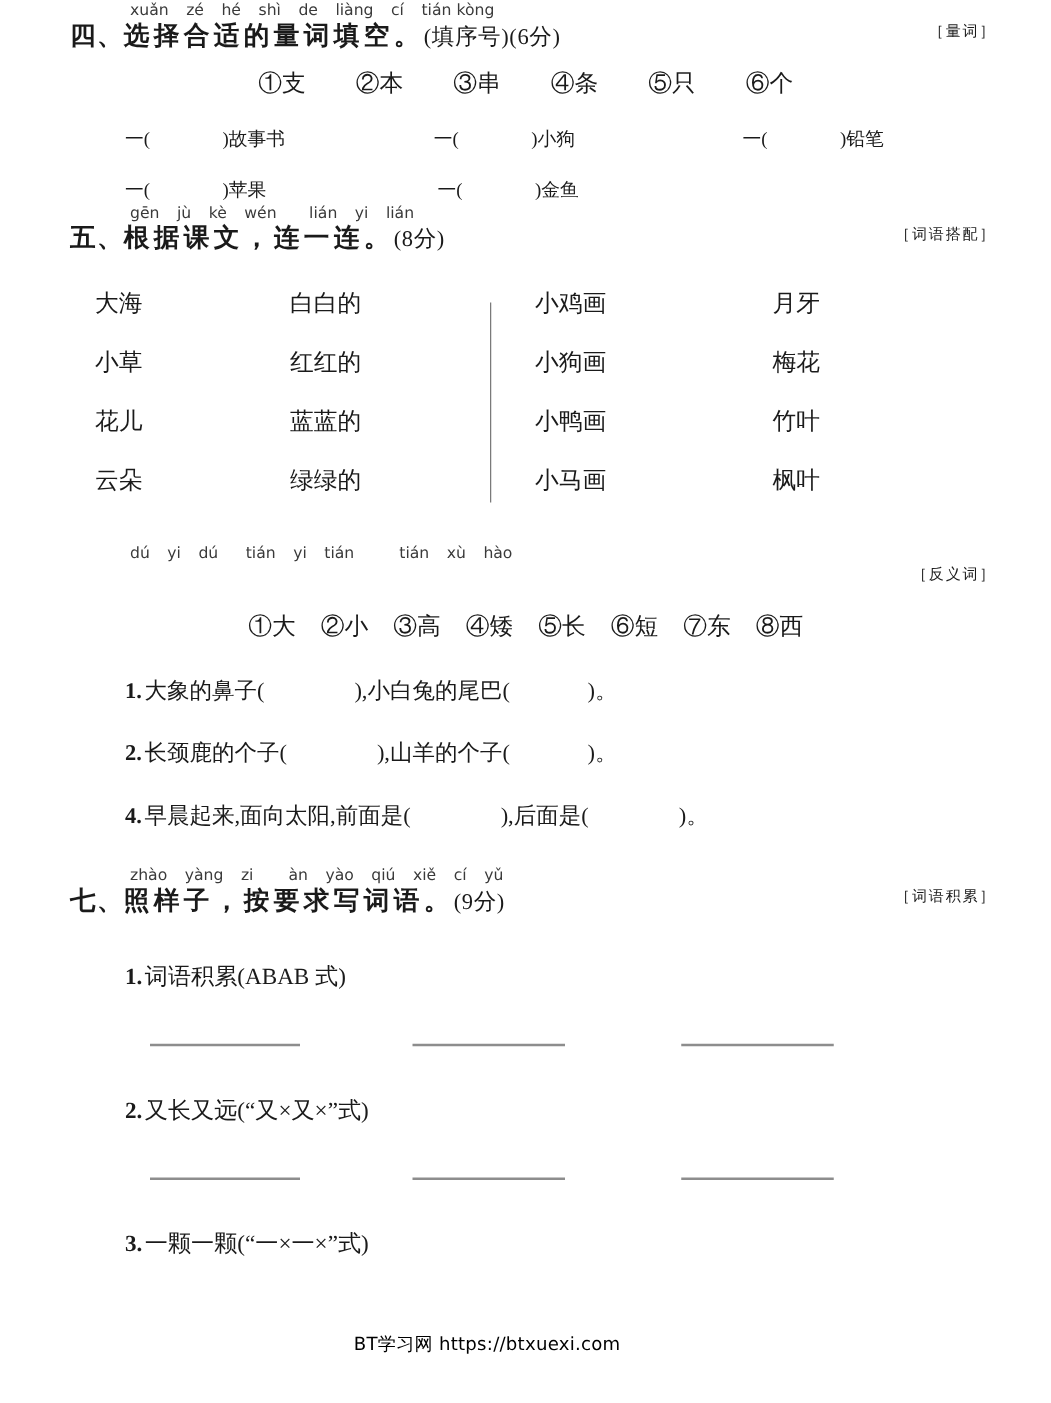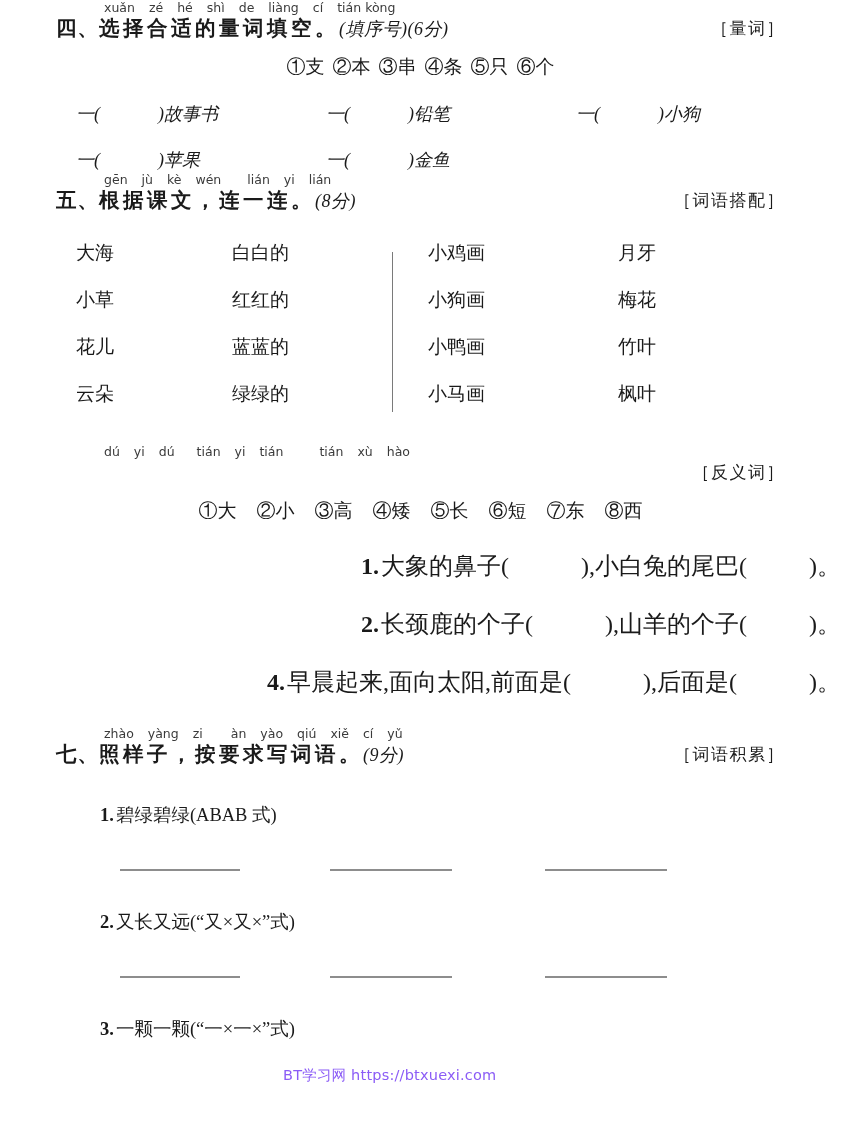--- a/index.html
+++ b/index.html
@@ -51,52 +51,50 @@
     letter-spacing: 3.5px;
     white-space: nowrap;
   }
   .sec-title .num {
     letter-spacing: 1px;
   }
   .sec-title .paren {
     font-weight: normal;
     font-size: 18px;
     letter-spacing: 0.5px;
-    font-style: italic;
   }
   .sec-tag {
     position: absolute;
-    right: 56px;
+    right: 44px;
     top: 17px;
-    font-size: 17px;
+    font-size: 12px;
     letter-spacing: 1.5px;
     white-space: nowrap;
   }
 
   
   .options {
     text-align: center;
     font-size: 19px;
     letter-spacing: 0px;
     margin-top: 2px;
   }
   .options .opt {
     display: inline-block;
-    margin: 0 4px;
+    margin: 0 20px;
     white-space: nowrap;
   }
   .options.wide .opt { margin: 0 10px; }
 
   
   .mw-row {
     display: flex;
-    font-size: 18px;
-    padding-left: 76px;
+    font-size: 15px;
+    padding-left: 100px;
     margin-top: 22px;
-    font-style: italic;
   }
   .mw-cell {
     width: 250px;
     white-space: nowrap;
   }
   .mw-blank {
     display: inline-block;
     width: 58px;
   }
 
@@ -121,25 +119,24 @@
     height: 47px;
     align-items: flex-start;
   }
   .match-row .c1 { width: 156px; }
   .match-row .c2 { width: 196px; }
   .match-row .c3 { width: 190px; }
   .match-row .c4 { width: 140px; }
 
   
   .q-row {
-    font-size: 24px;
-    padding-left: 75px;
+    font-size: 18px;
+    padding-left: 100px;
     margin-top: 26px;
     white-space: nowrap;
-    text-align: right;
   }
   .q-row .qnum {
     font-weight: bold;
     font-family: "Liberation Serif", "DejaVu Serif", serif;
     margin-right: 2px;
   }
   .q-blank-m { display: inline-block; width: 62px; }
   .q-blank-l { display: inline-block; width: 72px; }
 
   
@@ -168,21 +165,21 @@
   .ans-line.a2 { left: 330px; width: 122px; }
   .ans-line.a3 { left: 545px; width: 122px; }
 
   
   .watermark {
     position: absolute;
     left: 283px;
     top: 1066px;
     font-family: "DejaVu Sans", sans-serif;
     font-size: 14.5px;
-    color: #8b5cf6;
+    color: #000000;
     letter-spacing: 0.2px;
     white-space: nowrap;
   }
 </style>
 </head>
 <body>
 
 <div class="page">
 
   <div class="section">
@@ -195,22 +192,22 @@
       </div>
       <div class="sec-tag">［量词］</div>
     </div>
 
     <div class="options">
       <span class="opt">①支</span><span class="opt">②本</span><span class="opt">③串</span><span class="opt">④条</span><span class="opt">⑤只</span><span class="opt">⑥个</span>
     </div>
 
     <div class="mw-row">
       <div class="mw-cell"><span>一(</span><span class="mw-blank"></span><span>)故事书</span></div>
+      <div class="mw-cell"><span>一(</span><span class="mw-blank"></span><span>)小狗</span></div>
       <div class="mw-cell"><span>一(</span><span class="mw-blank"></span><span>)铅笔</span></div>
-      <div class="mw-cell"><span>一(</span><span class="mw-blank"></span><span>)小狗</span></div>
     </div>
 
     <div class="mw-row">
       <div class="mw-cell"><span>一(</span><span class="mw-blank"></span><span>)苹果</span></div>
       <div class="mw-cell"><span>一(</span><span class="mw-blank"></span><span>)金鱼</span></div>
     </div>
   </div>
 
   <div class="section" style="">
     <div class="sec-head">
@@ -281,21 +278,21 @@
       <div class="pinyin-row">
         <span>zhào</span><span class="pinyin-gap"></span><span>yàng</span><span class="pinyin-gap"></span><span>zi</span><span class="pinyin-gap" style="width:28px"></span><span>àn</span><span class="pinyin-gap"></span><span>yào</span><span class="pinyin-gap"></span><span>qiú</span><span class="pinyin-gap"></span><span>xiě</span><span class="pinyin-gap"></span><span>cí</span><span class="pinyin-gap"></span><span>yǔ</span>
       </div>
       <div class="sec-title">
         <span class="num">七、</span><span>照样子，按要求写词语。</span><span class="paren">(9分)</span>
       </div>
       <div class="sec-tag">［词语积累］</div>
     </div>
 
     <div class="w-row">
-      <span class="qnum">1.</span><span>碧绿碧绿(ABAB 式)</span>
+      <span class="qnum">1.</span><span>词语积累(ABAB 式)</span>
     </div>
     <div class="answer-lines">
       <div class="ans-line a1"></div>
       <div class="ans-line a2"></div>
       <div class="ans-line a3"></div>
     </div>
 
     <div class="w-row">
       <span class="qnum">2.</span><span>又长又远(“又×又×”式)</span>
     </div>

